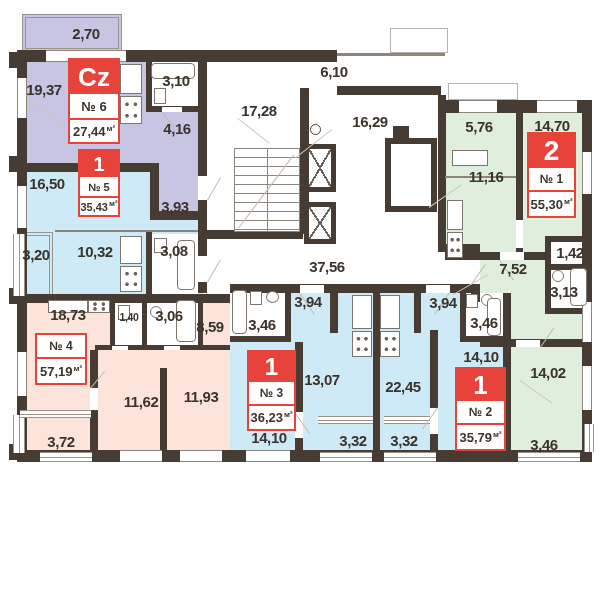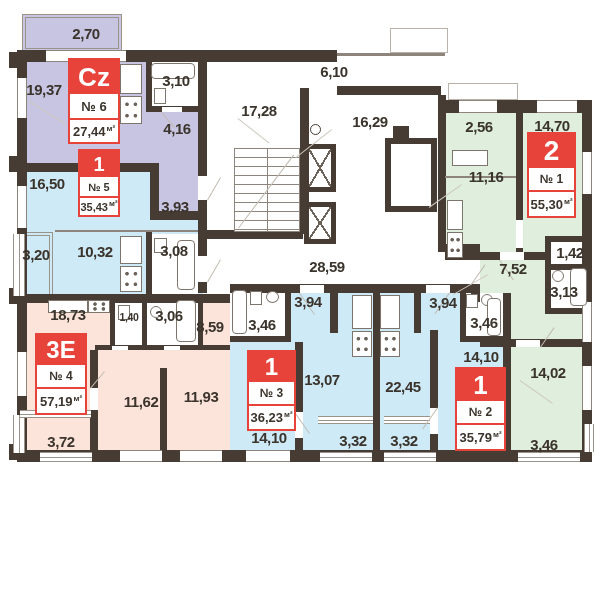--- a/index.html
+++ b/index.html
@@ -259,52 +259,51 @@
   <div class="lbl" style="left:322px;top:379px">13,07</div>
   <div class="lbl" style="left:269px;top:437px">14,10</div>
   <div class="lbl" style="left:353px;top:440px">3,32</div>
 
   <div class="lbl" style="left:443px;top:302px">3,94</div>
   <div class="lbl" style="left:484px;top:322px">3,46</div>
   <div class="lbl" style="left:403px;top:386px">22,45</div>
   <div class="lbl" style="left:481px;top:356px">14,10</div>
   <div class="lbl" style="left:404px;top:440px">3,32</div>
 
-  <div class="lbl" style="left:479px;top:126px">2,56</div>
+  <div class="lbl" style="left:479px;top:126px">5,76</div>
   <div class="lbl" style="left:486px;top:176px">11,16</div>
   <div class="lbl" style="left:552px;top:125px">14,70</div>
   <div class="lbl" style="left:513px;top:268px">7,52</div>
   <div class="lbl" style="left:570px;top:252px">1,42</div>
   <div class="lbl" style="left:564px;top:291px">3,13</div>
   <div class="lbl" style="left:548px;top:372px">14,02</div>
   <div class="lbl" style="left:544px;top:444px">3,46</div>
 
   <div class="lbl" style="left:259px;top:110px">17,28</div>
   <div class="lbl" style="left:334px;top:71px">6,10</div>
   <div class="lbl" style="left:370px;top:121px">16,29</div>
-  <div class="lbl" style="left:327px;top:266px">28,59</div>
+  <div class="lbl" style="left:327px;top:266px">37,56</div>
 
   <div class="badge" style="left:68px;top:58px;width:48px">
     <div class="bt" style="height:34px;font-size:26px">Cz</div>
     <div class="bn" style="height:24px;font-size:13px">№ 6</div>
     <div class="ba" style="height:22px;font-size:13px">
         <span>27,44</span>
         <span class="un">м²</span>
       </div>
   </div>
   <div class="badge" style="left:78px;top:149px;width:38px">
     <div class="bt" style="height:26px;font-size:20px">1</div>
     <div class="bn" style="height:19px;font-size:11px">№ 5</div>
     <div class="ba" style="height:17px;font-size:11px">
         <span>35,43</span>
         <span class="un">м²</span>
       </div>
   </div>
   <div class="badge" style="left:35px;top:333px;width:48px">
-    <div class="bt" style="height:30px;font-size:24px">3E</div>
     <div class="bn" style="height:22px;font-size:12px">№ 4</div>
     <div class="ba" style="height:24px;font-size:13px">
         <span>57,19</span>
         <span class="un">м²</span>
       </div>
   </div>
   <div class="badge" style="left:247px;top:350px;width:45px">
     <div class="bt" style="height:30px;font-size:24px">1</div>
     <div class="bn" style="height:22px;font-size:12px">№ 3</div>
     <div class="ba" style="height:23px;font-size:13px">

